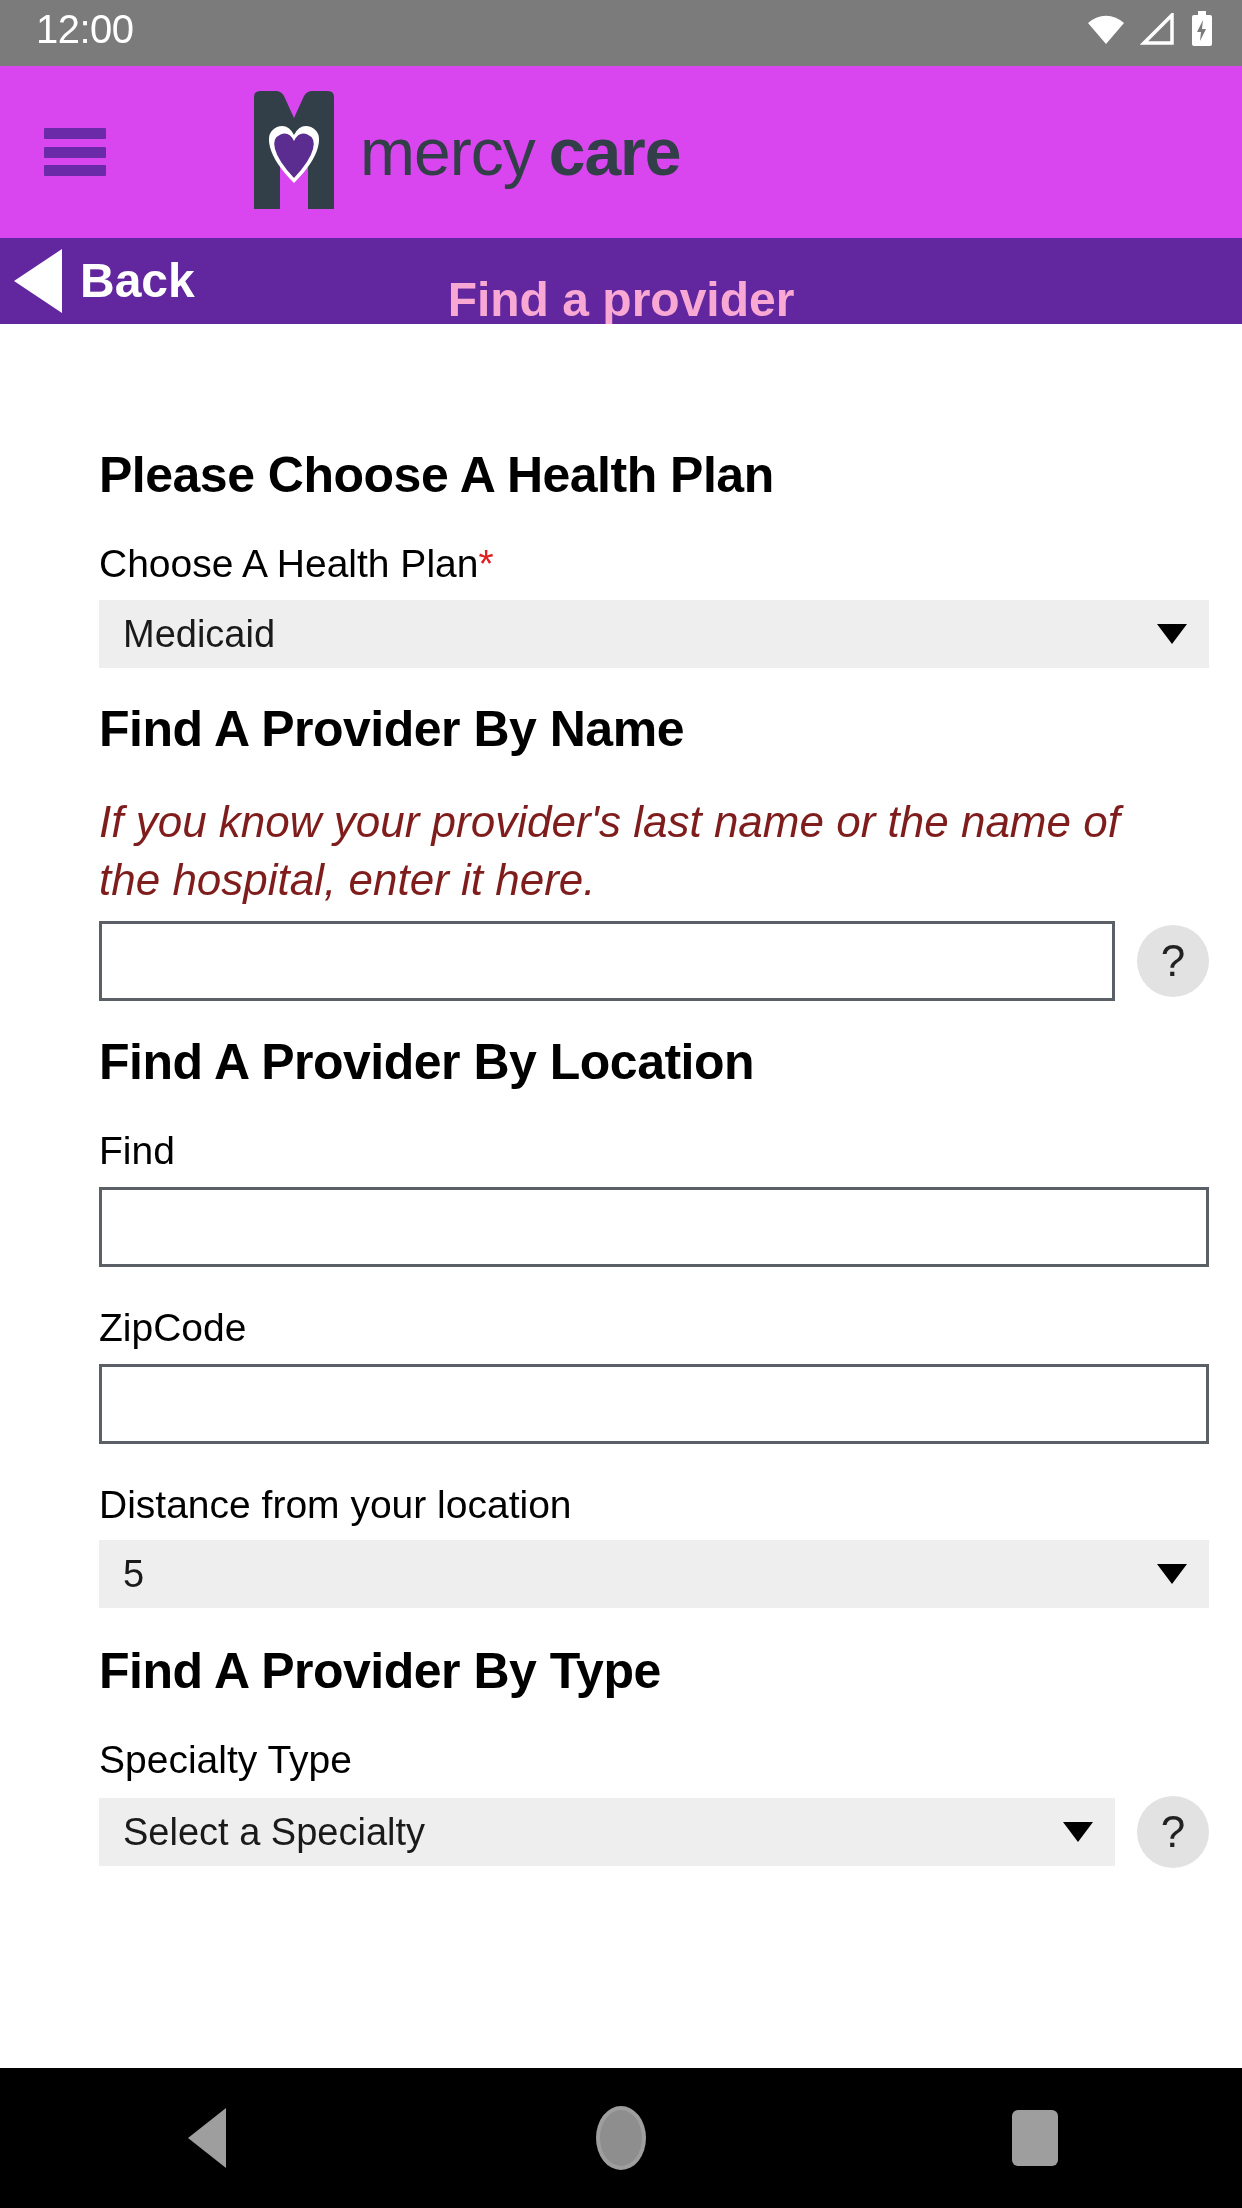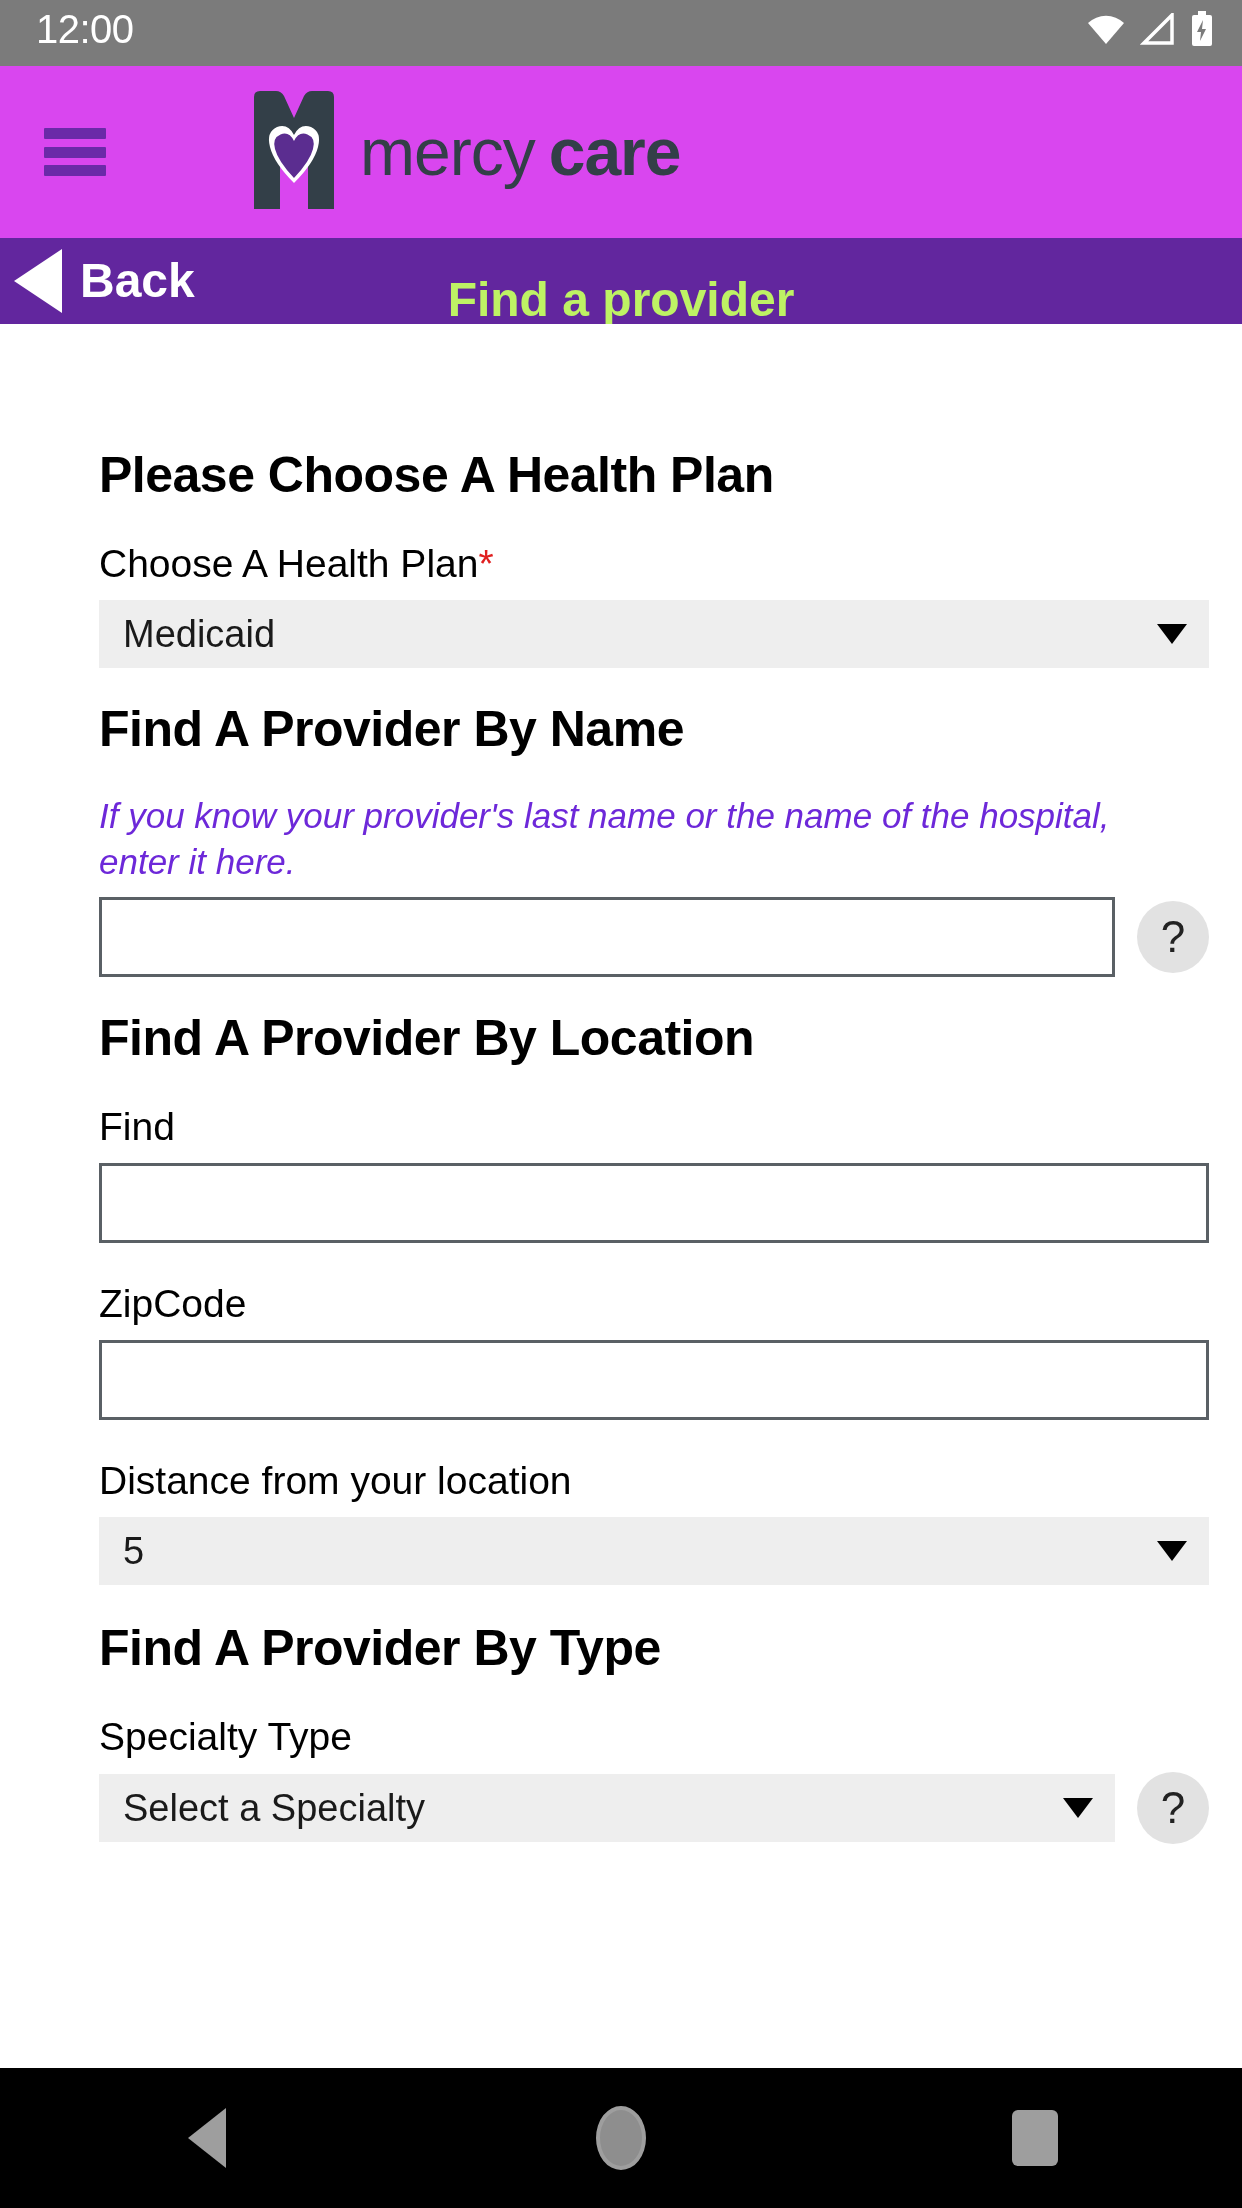--- a/index.html
+++ b/index.html
@@ -123,21 +123,21 @@
   }
   #back-label {
     color: #ffffff;
     font-size: 48px;
     font-weight: 700;
     line-height: 1;
   }
   #page-nav-title {
     width: 100%;
     text-align: center;
-    color: #bef264;
+    color: #f9a8d4;
     font-size: 48px;
     font-weight: 700;
     line-height: 1;
   }
 
   
   #content {
     position: absolute;
     top: 324px; left: 0;
     width: 1242px;
@@ -162,23 +162,23 @@
   .field-label {
     font-size: 39px;
     font-weight: 400;
     color: #000000;
     line-height: 1.2;
     margin-top: 38px;
   }
   .required-star { color: #e02020; font-size: 39px; }
 
   .helper-text {
-    font-size: 35px;
+    font-size: 44px;
     font-style: italic;
-    color: #6d28d9;
+    color: #7f1d1d;
     line-height: 1.32;
     margin-top: 36px;
     max-width: 1060px;
   }
 
   
   .select-control {
     position: relative;
     height: 68px;
     background: #eeeeee;

